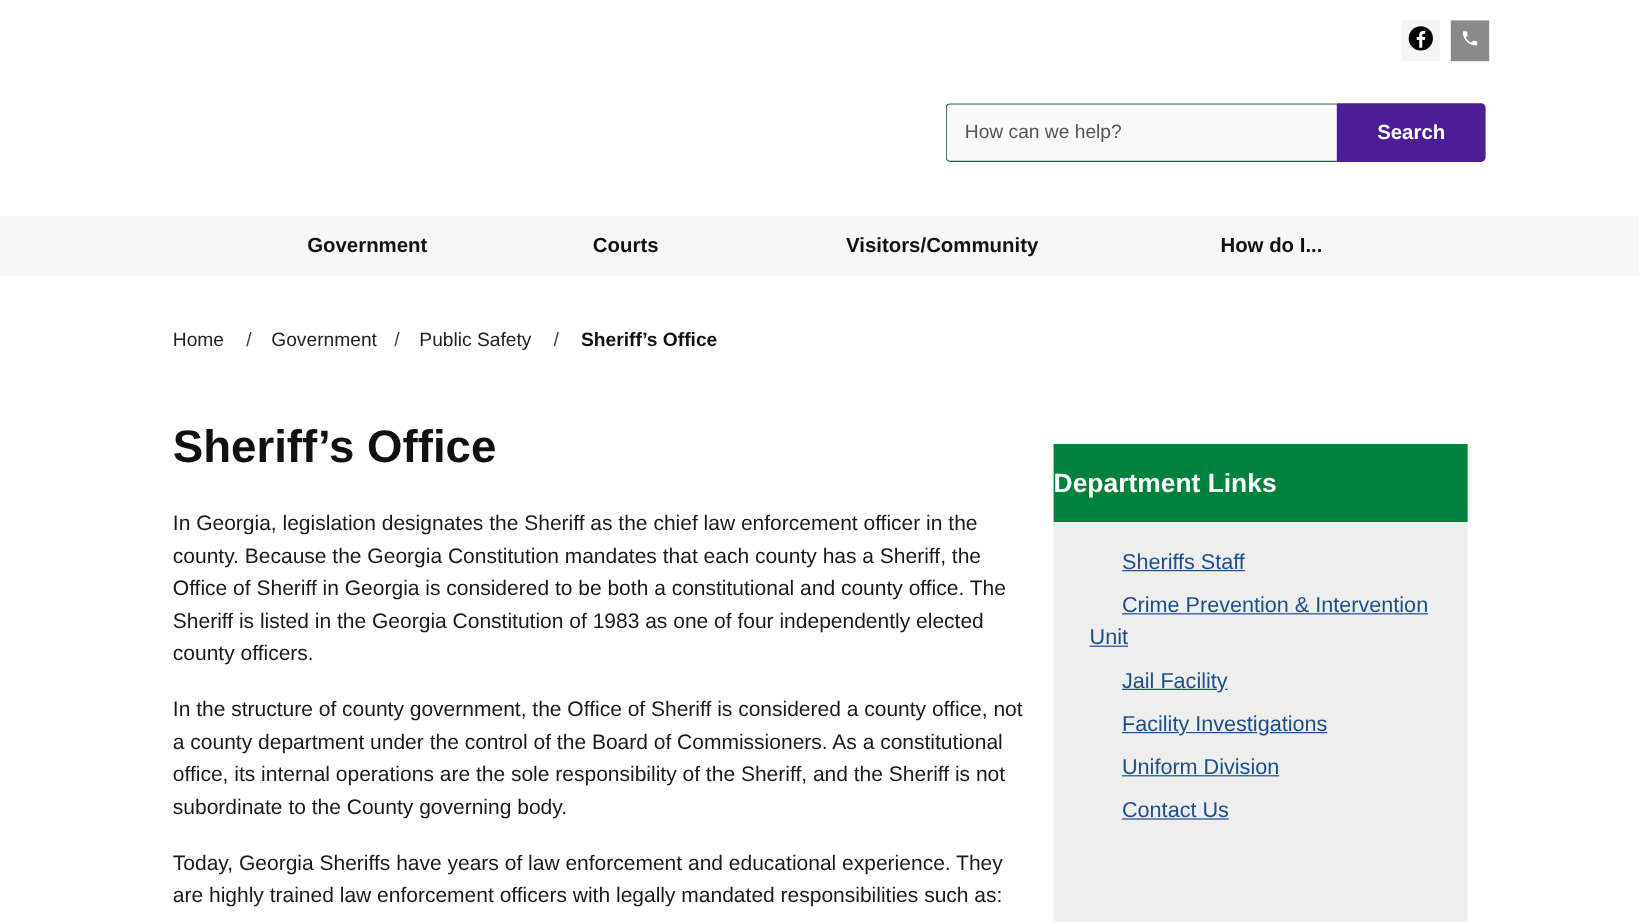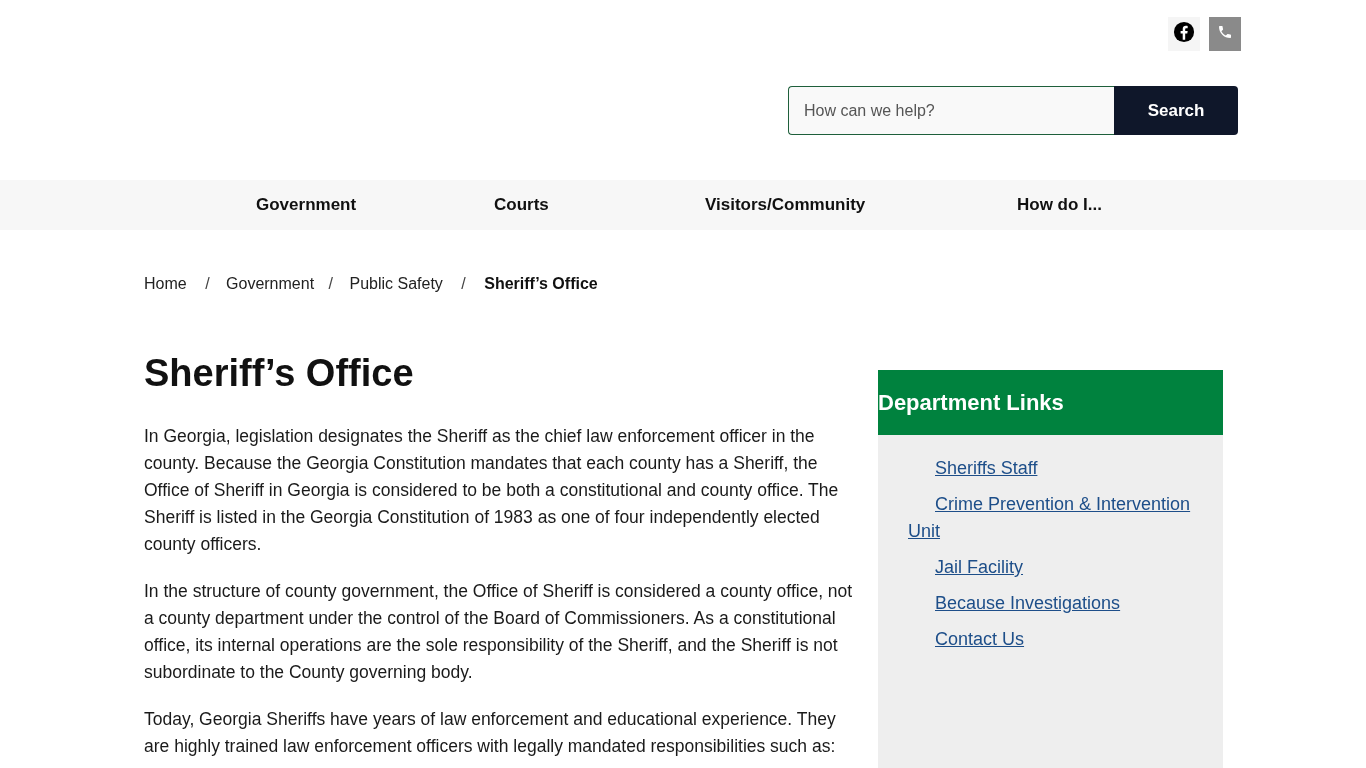--- a/index.html
+++ b/index.html
@@ -35,21 +35,21 @@
       border-radius: 4px 0 0 4px;
       background: #f9f9f9;
       padding: 0 15px;
       font-family: "Liberation Sans", sans-serif;
       font-size: 16px; color: #333;
       outline: none;
     }
     .search input::placeholder { color: #555; }
     .search button {
       flex: 1; height: 49px;
-      background: #0f172a; color: #ffffff;
+      background: #4c1d95; color: #ffffff;
       border: none; border-radius: 0 4px 4px 0;
       font-family: "Liberation Sans", sans-serif;
       font-weight: bold; font-size: 17px;
       cursor: pointer;
     }
 
     
     .nav {
       position: absolute; top: 180px; left: 0;
       width: 1366px; height: 50px;
@@ -152,18 +152,19 @@
     <p>In the structure of county government, the Office of Sheriff is considered a county office, not a county department under the control of the Board of Commissioners. As a constitutional office, its internal operations are the sole responsibility of the Sheriff, and the Sheriff is not subordinate to the County governing body.</p>
     <p>Today, Georgia Sheriffs have years of law enforcement and educational experience. They are highly trained law enforcement officers with legally mandated responsibilities such as:</p>
   </main>
 
   <aside class="sidebar">
     <div class="side-head">Department Links</div>
     <ul>
       <li><a>Sheriffs Staff</a></li>
       <li><a>Crime Prevention &amp; Intervention Unit</a></li>
       <li><a>Jail Facility</a></li>
-      <li><a>Because Investigations</a></li>
+      <li><a>Facility Investigations</a></li>
+      <li><a>Uniform Division</a></li>
       <li><a>Contact Us</a></li>
     </ul>
   </aside>
 
 </div>
 
 </body></html>

